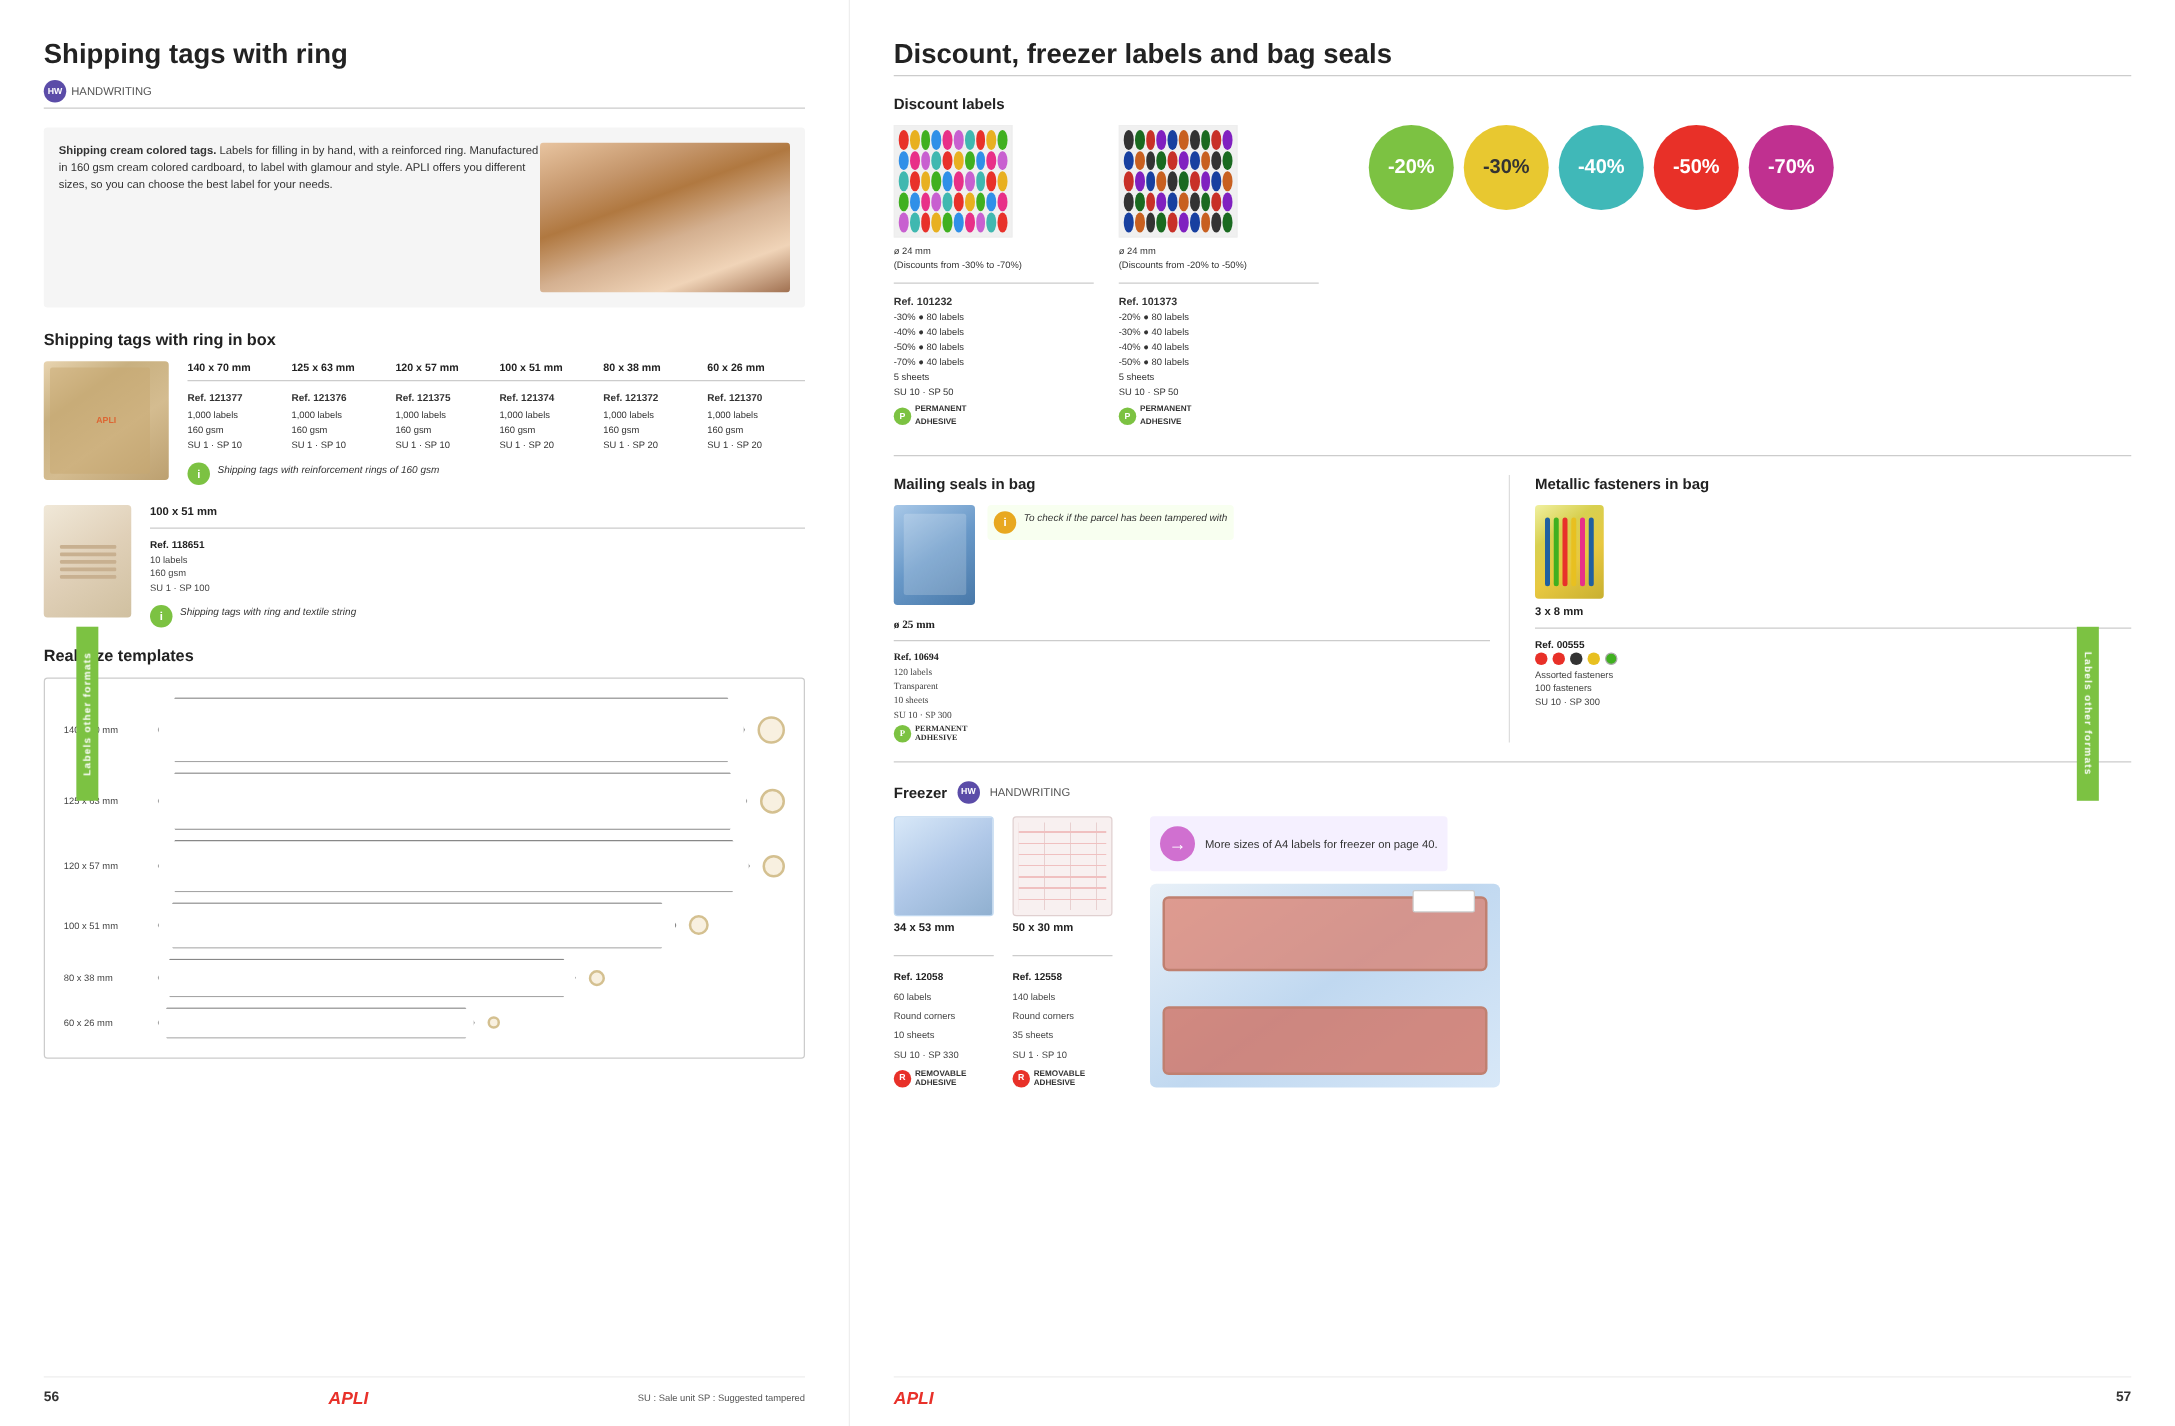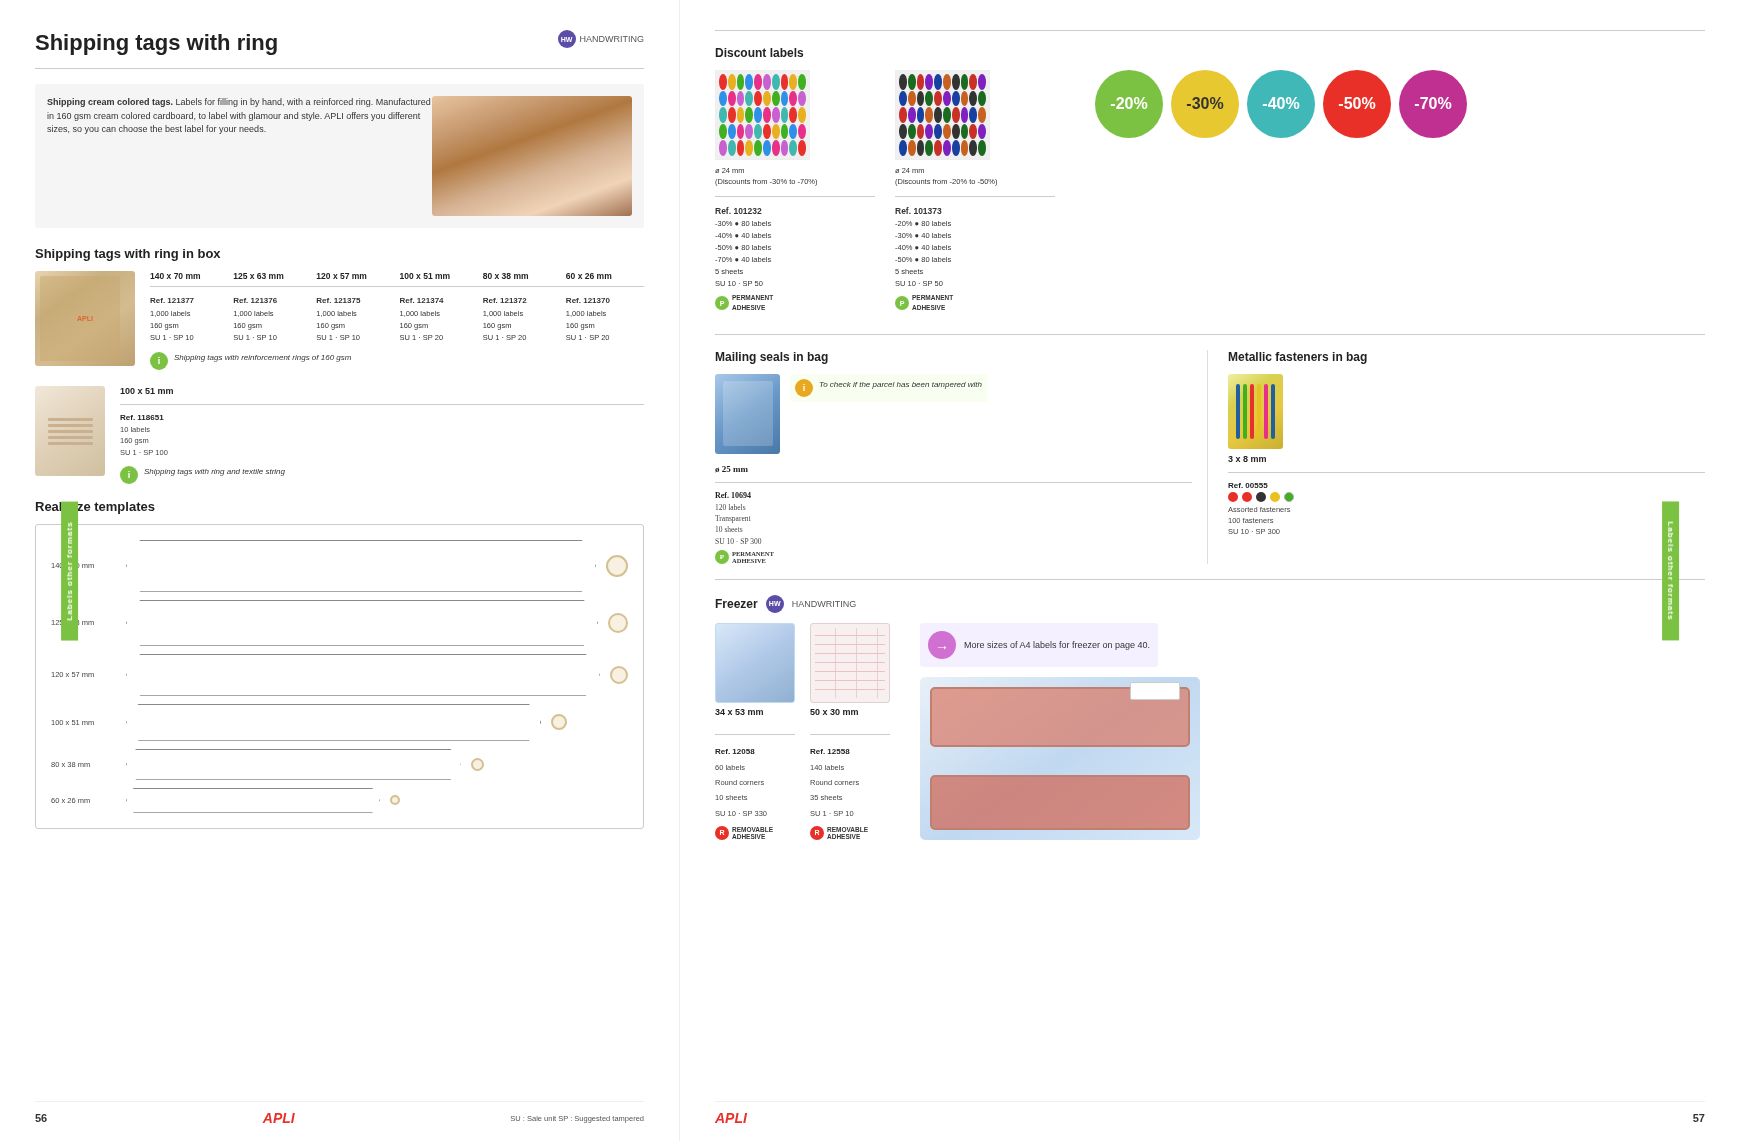--- a/index.html
+++ b/index.html
@@ -91,20 +91,21 @@
       color: white;
       font-size: 7px;
       font-weight: bold;
     }
 
     .title-row {
       display: flex;
       justify-content: space-between;
       align-items: flex-start;
       margin-bottom: 4px;
+      flex-direction: column;
     }
 
     
     .intro-section {
       display: flex;
       background: #f5f5f5;
       border-radius: 3px;
       padding: 12px;
       margin-bottom: 18px;
     }
@@ -804,20 +805,23 @@
   <div class="page-footer">
     <span class="page-number">56</span>
     <span class="apli-logo">APLI</span>
     <span class="footer-note">SU : Sale unit    SP : Suggested tampered</span>
   </div>
 </div>
 
 <div class="page-right">
   <div class="side-tab-right">Labels other formats</div>
 
+  <div class="right-header">
+    <h1 class="right-title">Discount, freezer labels and bag seals</h1>
+  </div>
   <hr class="title-divider">
 
   <div class="discount-section">
     <div class="section-header">Discount labels</div>
 
     <div style="display:flex;gap:20px;align-items:flex-start;">
 
       <div style="width:160px;">
         <div style="width:95px;height:90px;background:#f0f0f0;border:1px solid #eee;padding:3px;margin-bottom:5px;">
           <div style="display:grid;grid-template-columns:repeat(10,1fr);gap:1px;width:100%;height:100%;">

